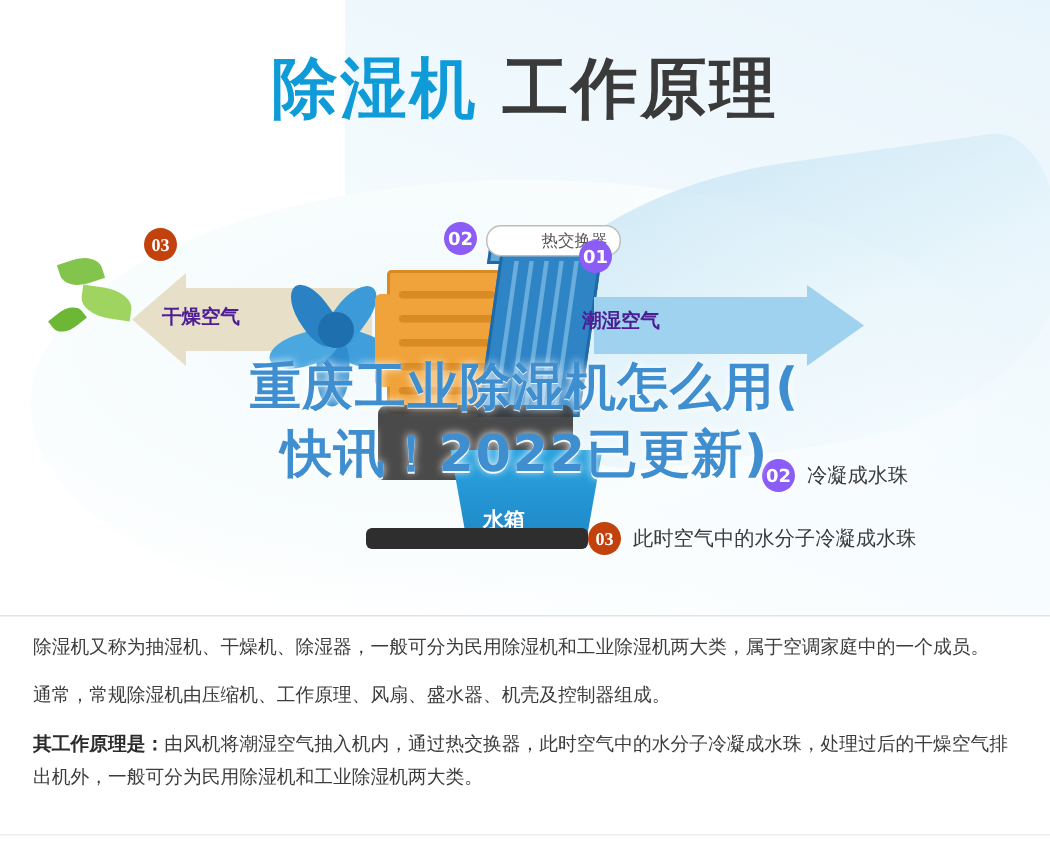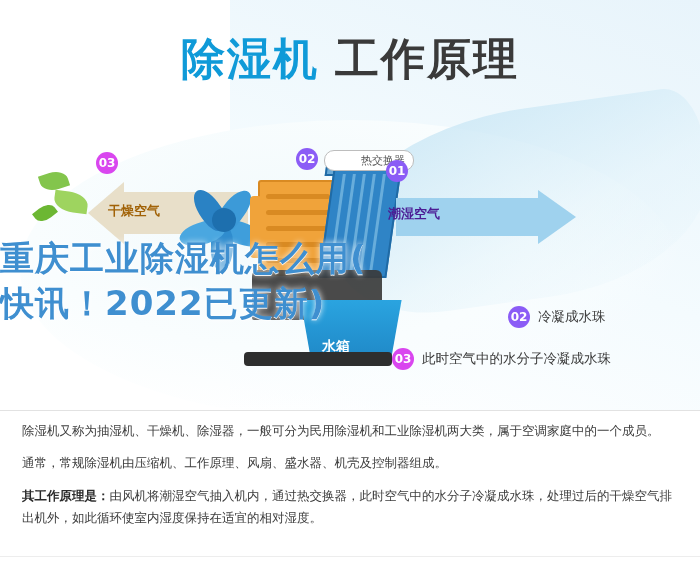--- a/index.html
+++ b/index.html
@@ -118,21 +118,21 @@
     border-top: 31px solid transparent;
     border-bottom: 31px solid transparent;
     border-right: 36px solid #e8dfc9;
   }
   .dry-label {
     position: absolute;
     left: 108px;
     top: 202px;
     font-family: Liberation Sans, sans-serif;
     font-size: 13px;
-    color: #a16207;
+    color: #4c1d95;
     font-weight: bold;
   }
 
   
   .fan {
     position: absolute;
     left: 176px;
     top: 172px;
     width: 96px;
     height: 96px;
@@ -296,21 +296,21 @@
     height: 22px;
     border-radius: 50%;
     background: #8b5cf6;
     color: #fff;
     font-family: "DejaVu Sans", sans-serif;
     font-size: 12px;
     font-weight: bold;
     line-height: 22px;
     text-align: center;
   }
-  .badge.green { background: #d946ef; }
+  .badge.green { background: #c2410c; font-family: Liberation Serif, serif; }
   .tag {
     position: absolute;
     padding: 2px 8px;
     border: 1px solid #bdbdbd;
     border-radius: 10px;
     background: #ffffff;
     font-family: "DejaVu Sans", sans-serif;
     font-size: 11px;
     color: #555;
     white-space: nowrap;
@@ -322,20 +322,21 @@
     color: #3a3a3a;
     white-space: nowrap;
   }
 
   
   .overlay-title {
     position: absolute;
     left: 0;
     top: 236px;
     width: 700px;
+    text-align: center;
     font-family: "DejaVu Sans", sans-serif;
     font-size: 34px;
     font-weight: bold;
     color: #3f8fd0;
     line-height: 1.32;
     letter-spacing: 1px;
     text-shadow: 0 1px 0 rgba(255,255,255,0.9), 0 0 6px rgba(255,255,255,0.95);
   }
   .overlay-title .l2 { display: block; }
 
@@ -446,17 +447,17 @@
       <span>重庆工业除湿机怎么用(</span>
       <span class="l2">快讯！2022已更新)</span>
     </div>
   </div>
 
   <div class="divider"></div>
 
   <div class="body-text">
     <p>除湿机又称为抽湿机、干燥机、除湿器，一般可分为民用除湿机和工业除湿机两大类，属于空调家庭中的一个成员。</p>
     <p>通常，常规除湿机由压缩机、工作原理、风扇、盛水器、机壳及控制器组成。</p>
-    <p><span class="lead">其工作原理是：</span><span>由风机将潮湿空气抽入机内，通过热交换器，此时空气中的水分子冷凝成水珠，处理过后的干燥空气排出机外，如此循环使室内湿度保持在适宜的相对湿度。</span></p>
+    <p><span class="lead">其工作原理是：</span><span>由风机将潮湿空气抽入机内，通过热交换器，此时空气中的水分子冷凝成水珠，处理过后的干燥空气排出机外，一般可分为民用除湿机和工业除湿机两大类。</span></p>
   </div>
 
   <div class="bottom-rule"></div>
 </div>
 
 </body></html>

